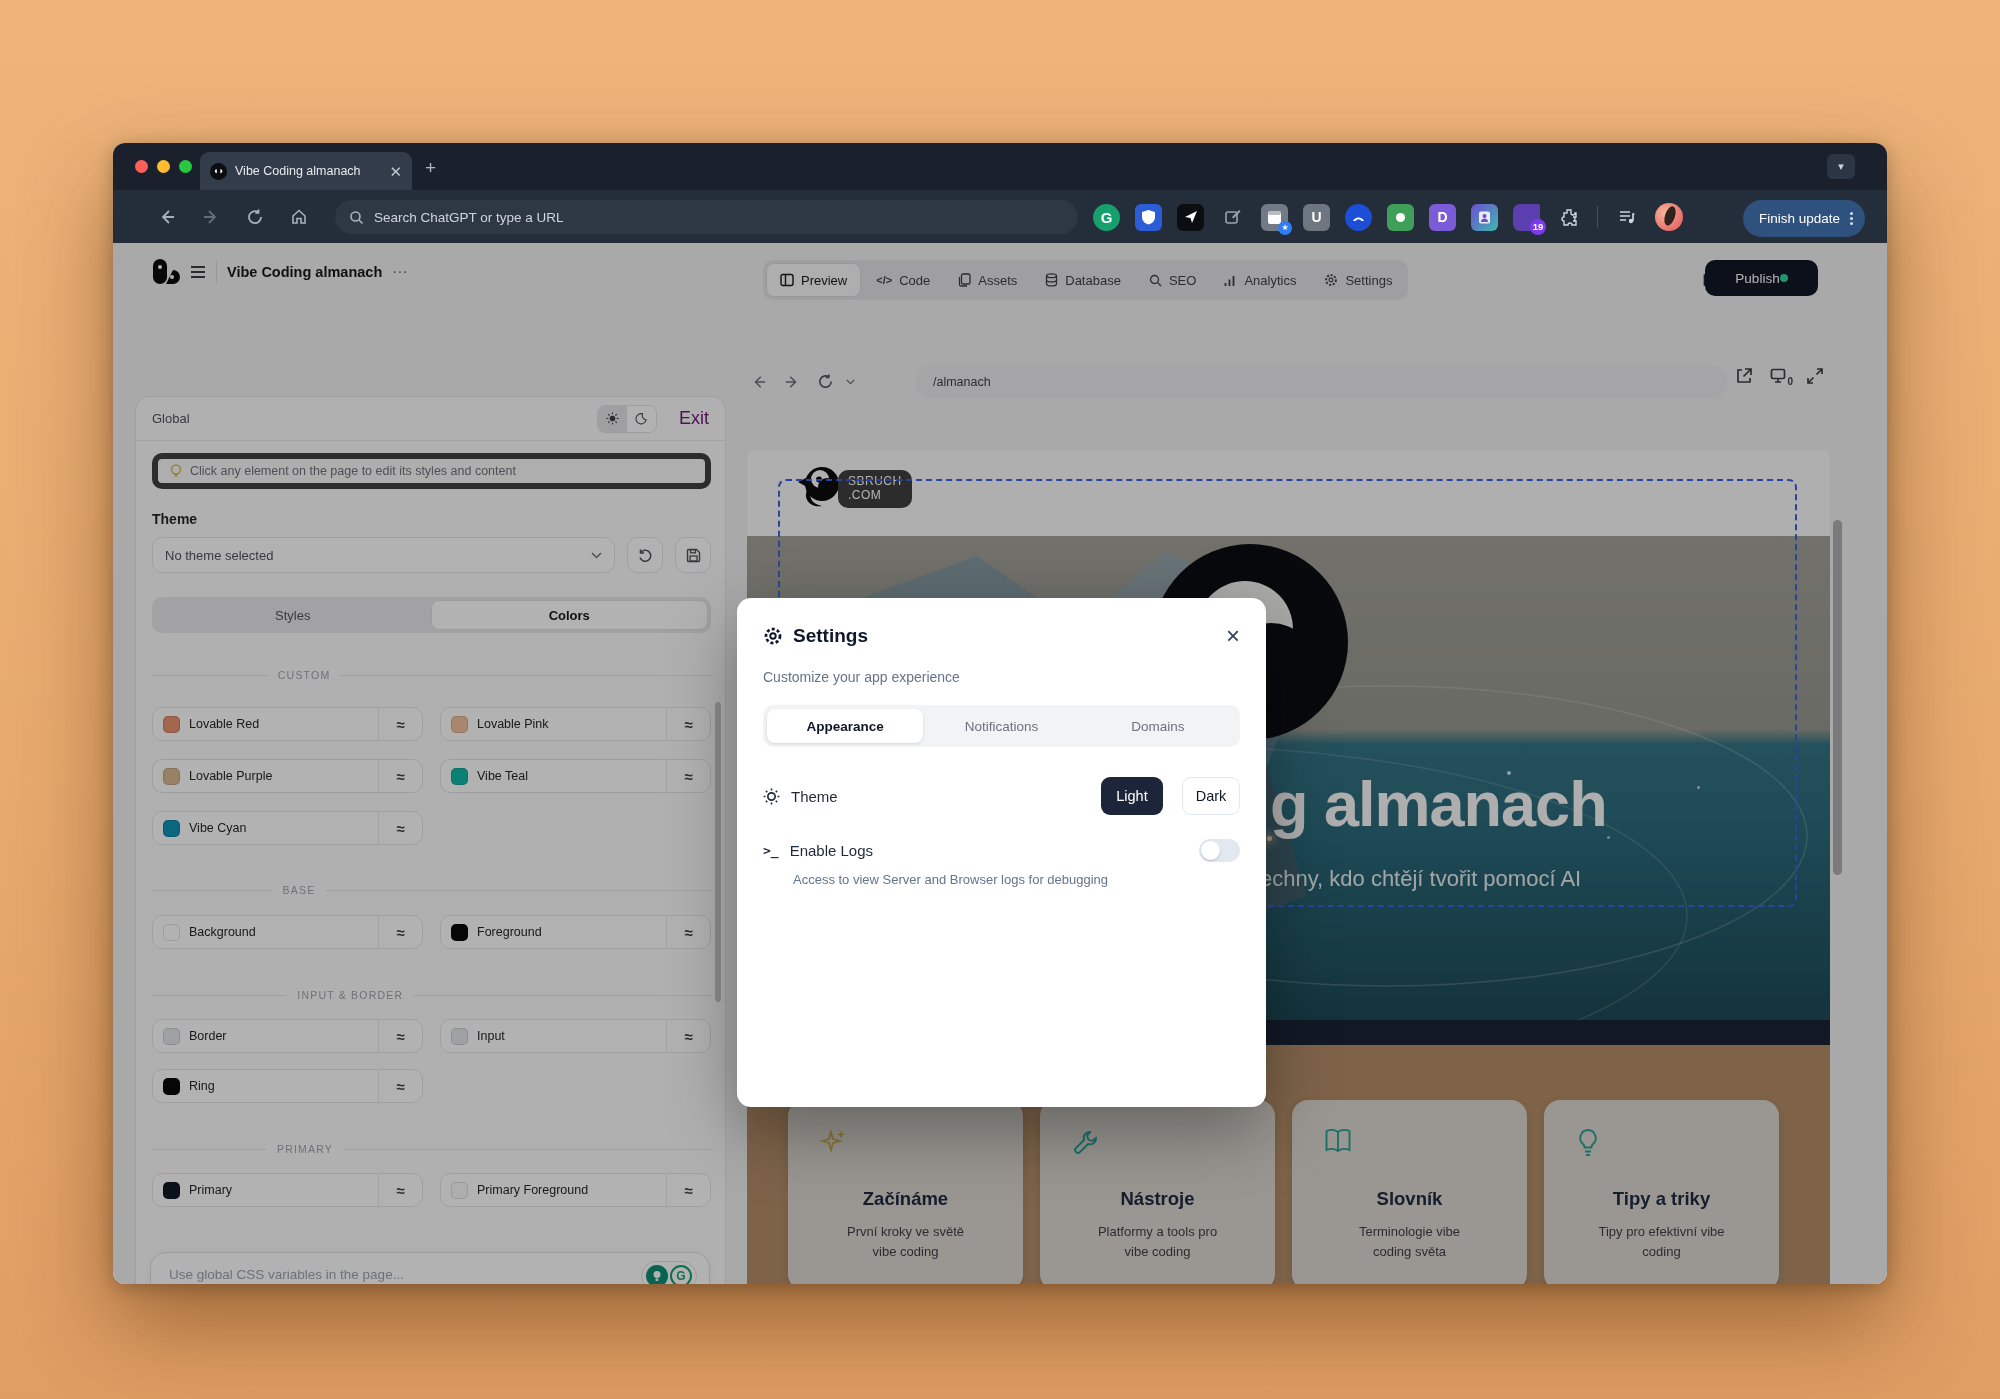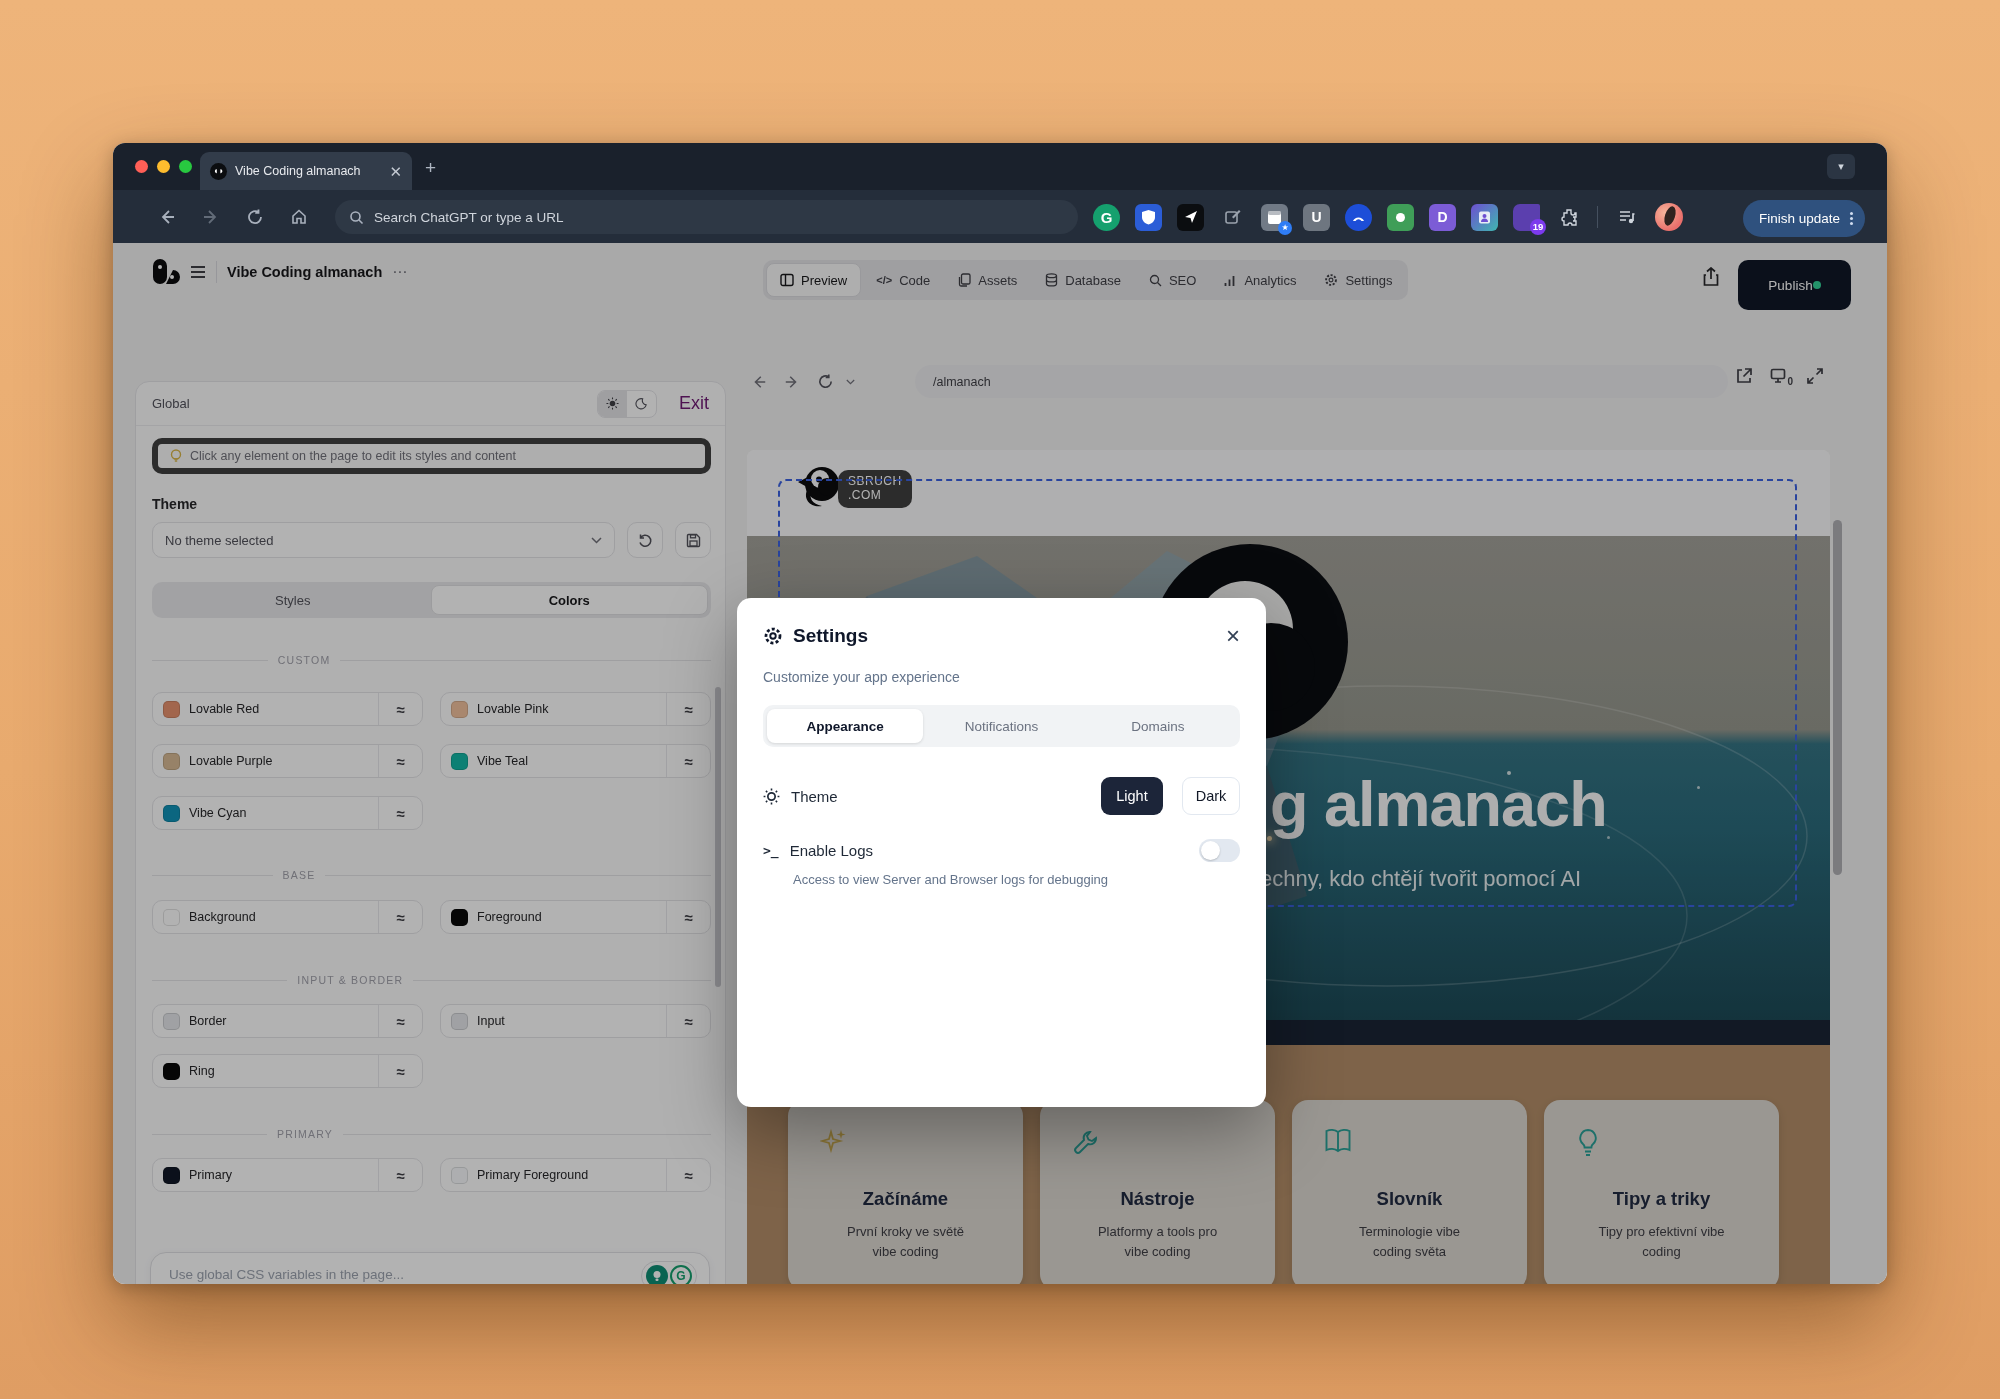--- a/index.html
+++ b/index.html
@@ -43,26 +43,26 @@
   .appbody { position:absolute; left:0; top:100px; width:1774px; height:1041px; background:#f2f2f3; }
   .app-header-left { position:absolute; left:40px; top:16px; display:flex; align-items:center; gap:10px; }
   .project-title { font-size:14.5px; font-weight:bold; color:#18181b; }
   .hdr-divider { width:1px; height:22px; background:#d9d9de; }
   .dots { color:#71717a; font-size:15px; letter-spacing:1px; }
   .ptabs { position:absolute; left:650px; top:17px; height:40px; background:#e4e4e7; border-radius:10px; display:flex;
            align-items:center; padding:3px; gap:2px; }
   .ptab { display:flex; align-items:center; gap:7px; padding:0 13px; height:34px; color:#3f3f46; font-size:13px; border-radius:8px; }
   .ptab.active { background:#fafafa; border:1px solid #dcdce0; color:#18181b; }
   .share-ic { position:absolute; left:1589px; top:24px; }
-  .publish { position:absolute; left:1625px; top:17px; width:113px; height:50px; background:#101828; border-radius:10px;
+  .publish { position:absolute; left:1592px; top:17px; width:113px; height:36px; background:#101828; border-radius:10px;
              display:flex; align-items:center; justify-content:center; gap:0; }
   .publish-label { color:#fff; font-size:13.5px; }
   .pub-dot { width:8px; height:8px; border-radius:50%; background:#34d399; }
   
-  .sidebar { position:absolute; left:22px; top:138px; width:591px; height:954px; background:#fcfcfd; border:1px solid #e4e4e7;
+  .sidebar { position:absolute; left:22px; top:153px; width:591px; height:954px; background:#fcfcfd; border:1px solid #e4e4e7;
              border-radius:14px; overflow:hidden; }
   .global-bar { height:44px; border-bottom:1px solid #ebebee; display:flex; align-items:center; padding:0 16px; }
   .global-label { font-size:13px; color:#52525b; flex:1; }
   .mode-chip { display:flex; align-items:center; background:#fff; border:1px solid #e4e4e7; border-radius:8px; overflow:hidden; margin-right:22px; }
   .mode-cell { width:29px; height:26px; display:flex; align-items:center; justify-content:center; }
   .mode-cell.active { background:#e4e4e7; }
   .exit-label { font-size:18px; color:#701a75; }
   .hint { position:absolute; left:16px; top:56px; width:559px; height:36px; border:6px solid #404040; border-radius:10px;
           background:#fafafa; display:flex; align-items:center; gap:8px; padding:0 12px; }
   .hint-text { font-size:12.5px; color:#71717a; }

